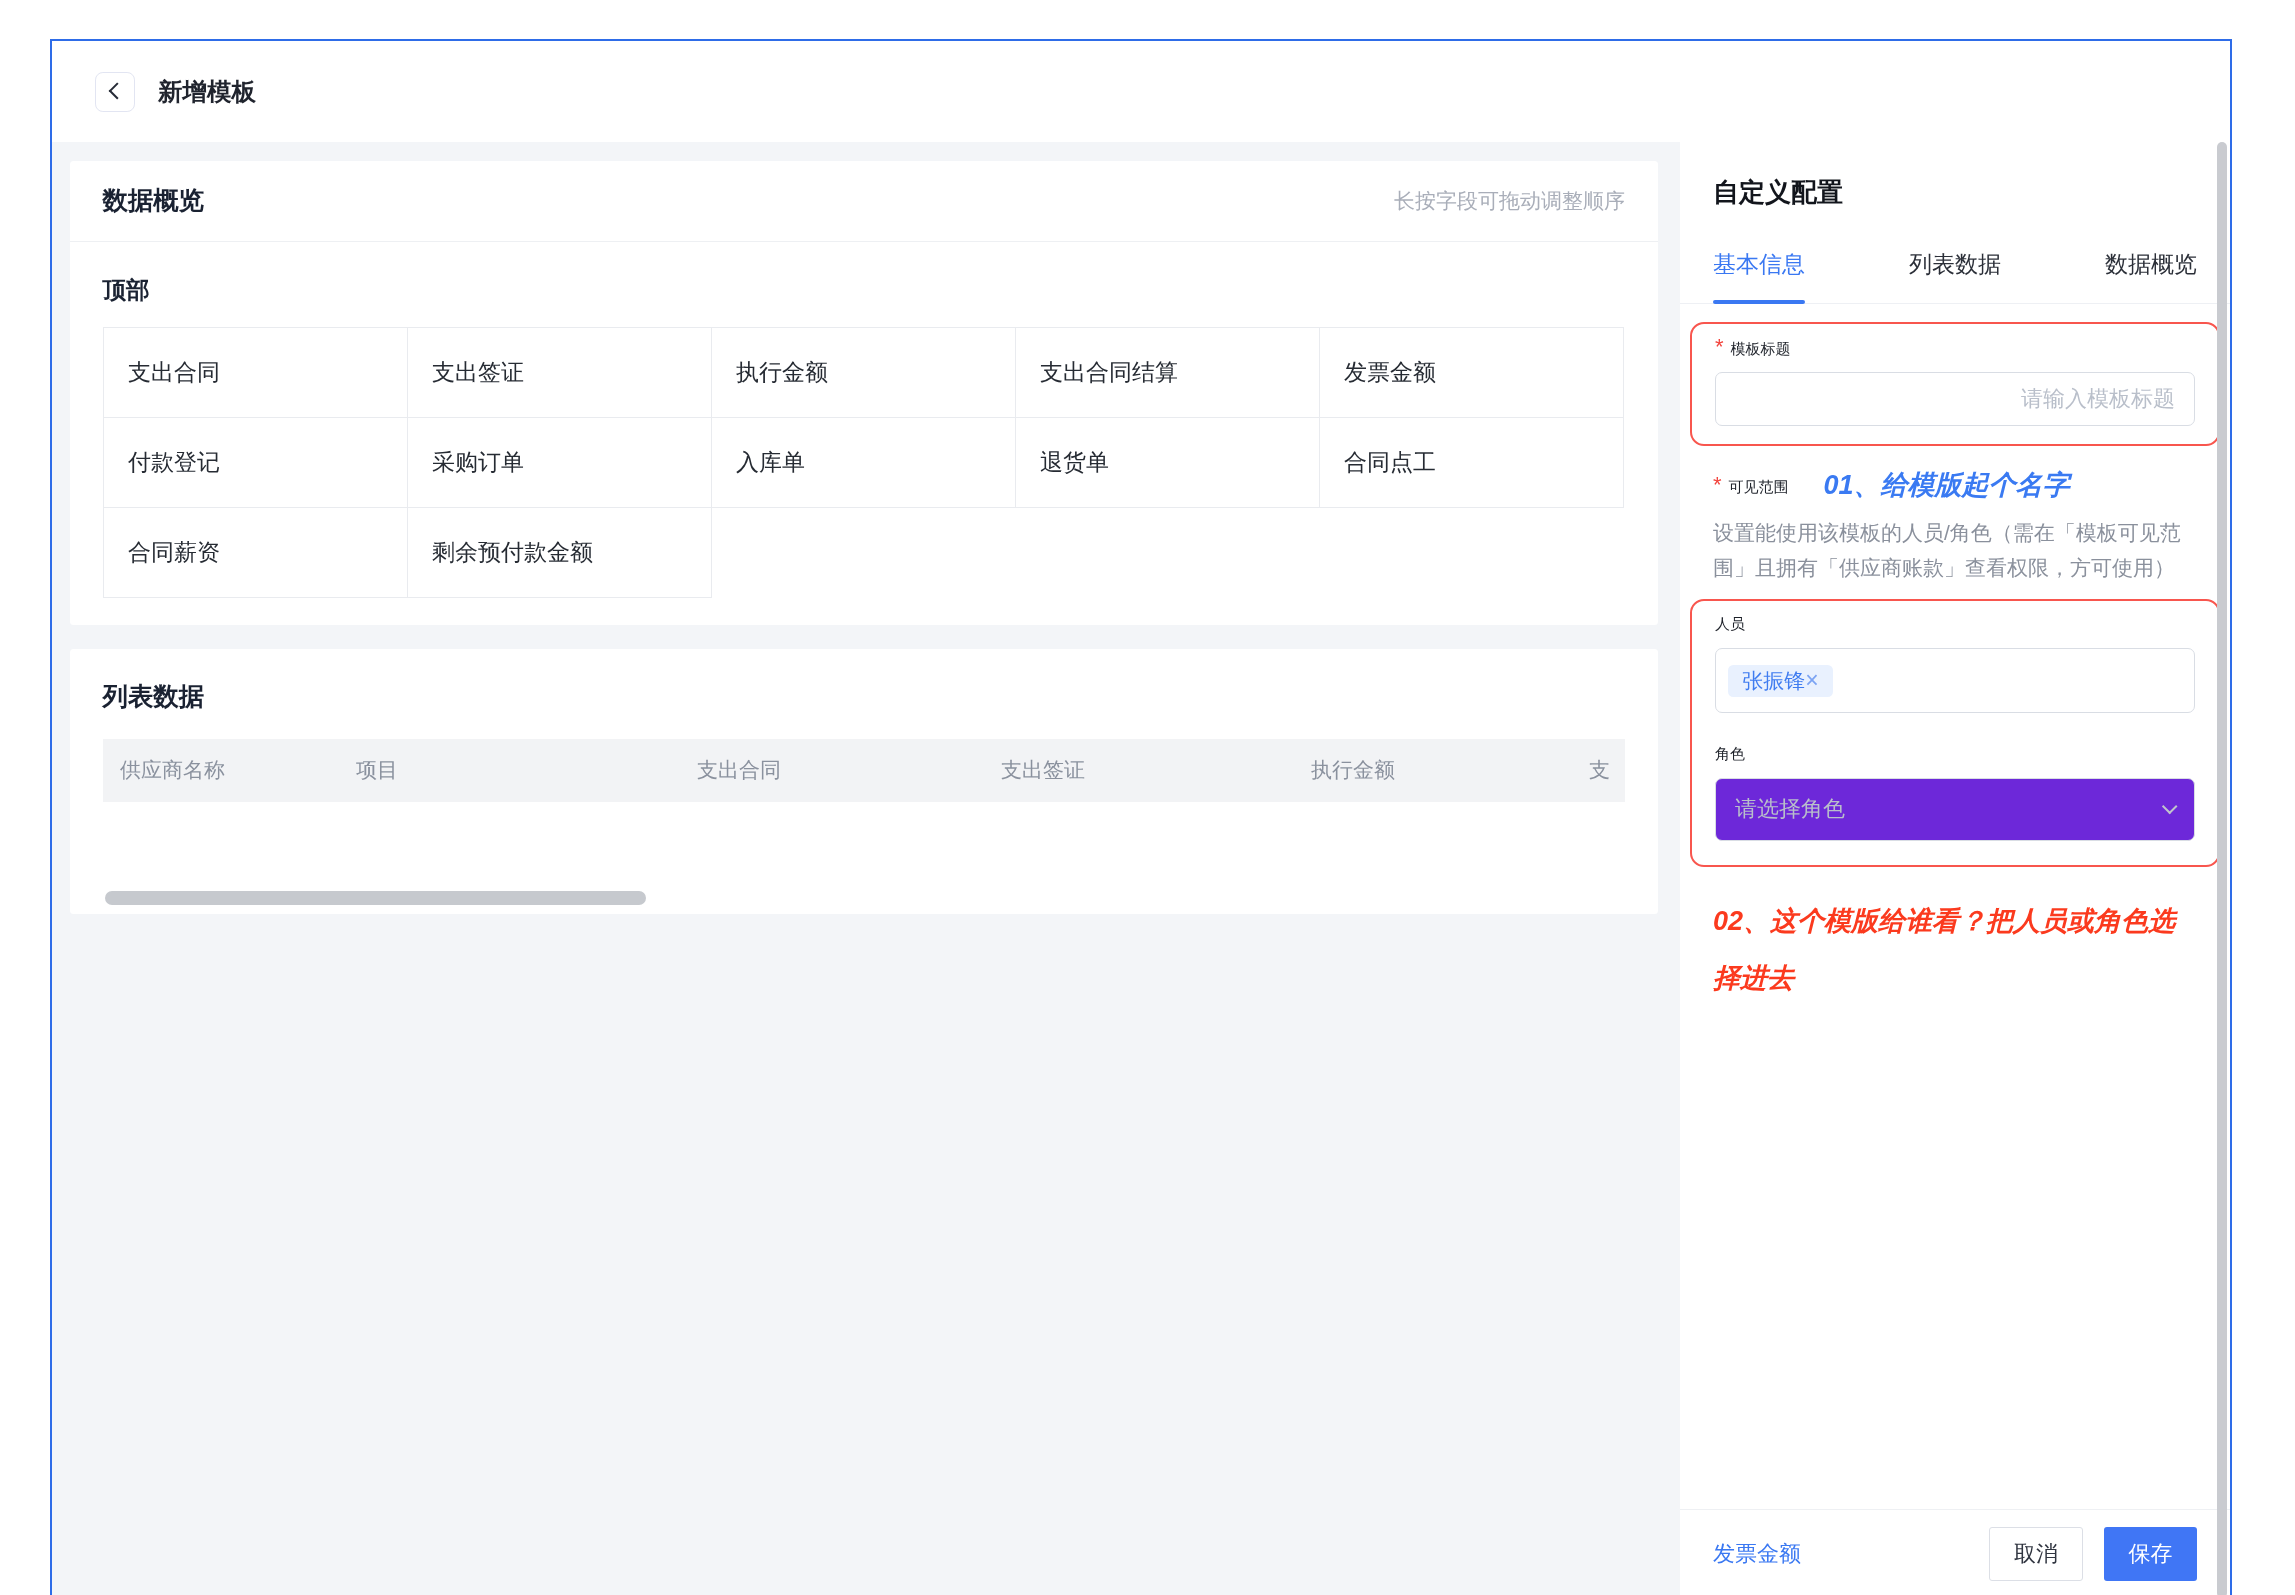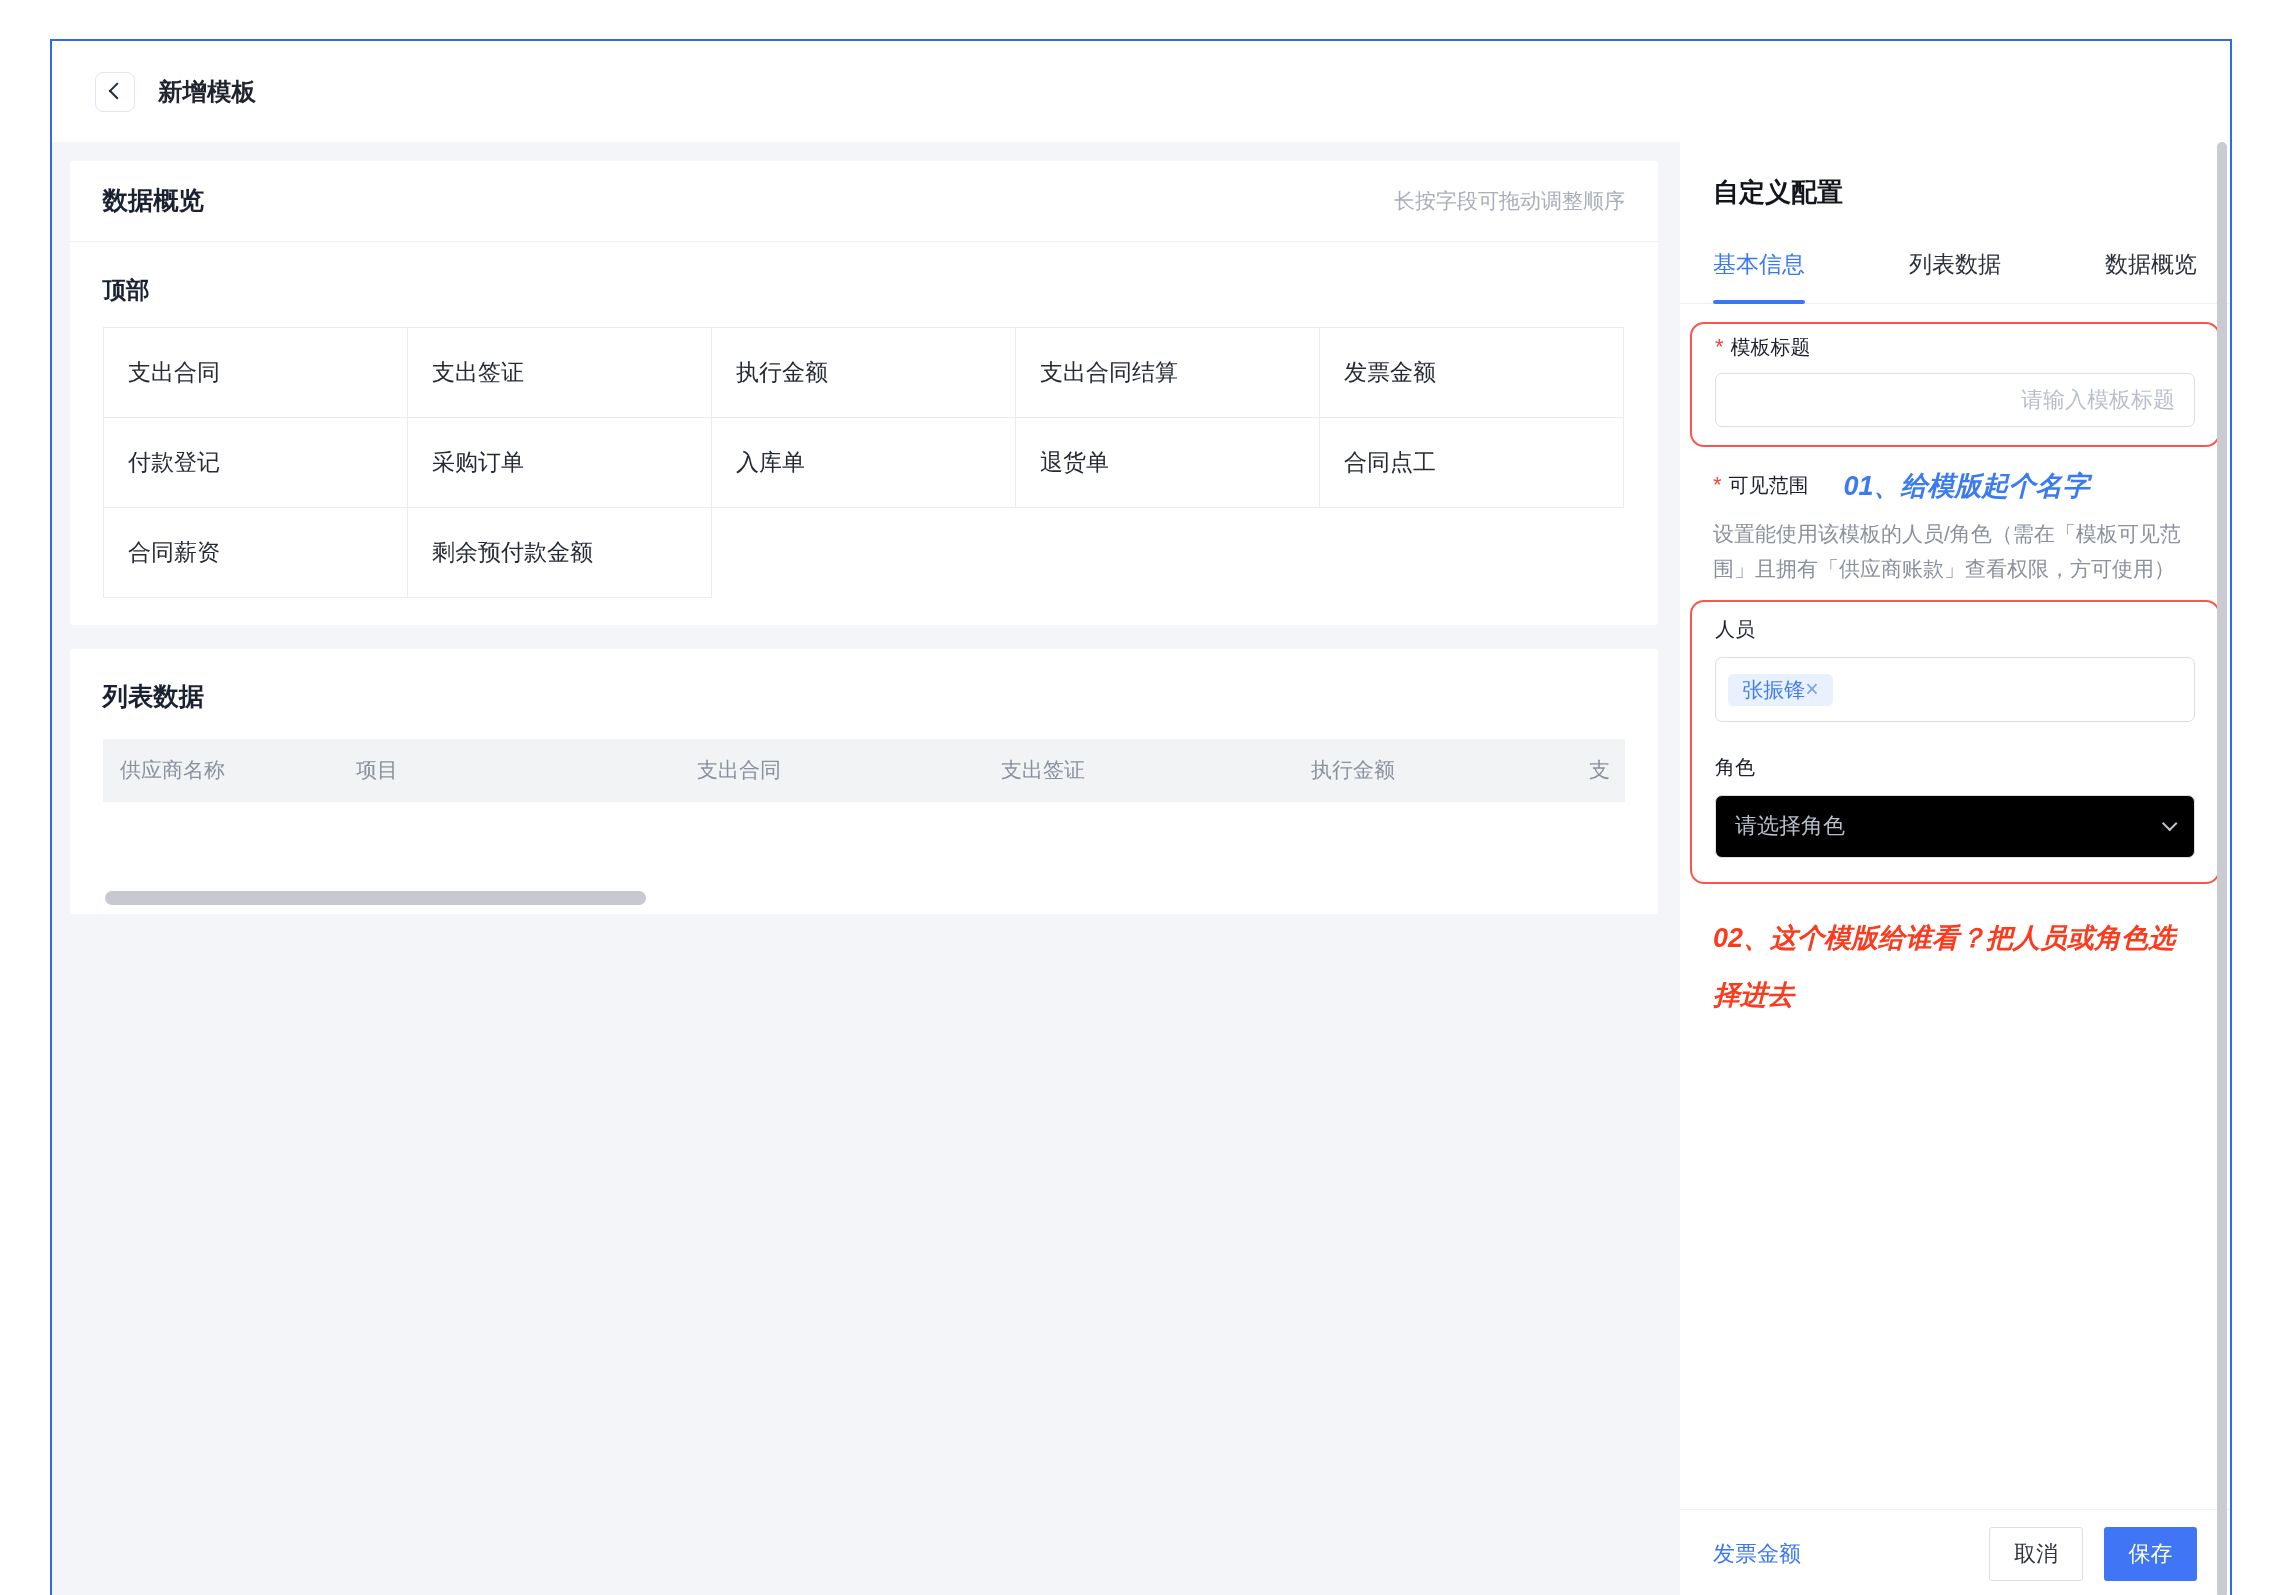--- a/index.html
+++ b/index.html
@@ -54,41 +54,41 @@
           border-bottom:0.9px solid #eef0f4; }
   .tab { position:relative; padding-bottom:23px; font-size:23px; color:#2b2f38; cursor:pointer; }
   .tab.active { color:#3a78f2; }
   .tab.active::after { content:""; position:absolute; left:0; right:0; bottom:-0.9px; height:4.4px;
                        background:#3a78f2; border-radius:2.6px; }
 
   .red-rect { border:2.6px solid #f8564e; border-radius:14px; margin-left:-23px; margin-right:-23px;
               padding:10.5px 23px 17.5px; }
   .rect1 { margin-top:17.5px; }
   .rect2 { margin-top:14px; padding-top:14px; padding-bottom:24.5px; }
-  .field-label { font-size:20px; color:#1d2129; }
+  .field-label { font-size:15px; color:#1d2129; }
   .req { color:#f2443d; margin-right:7px; font-size:22px; }
   .text-input { margin-top:12.3px; width:100%; height:54px; border:1.8px solid #d9dde4; border-radius:7px;
                 padding:0 19px; font-size:22px; color:#303540; outline:none; background:#fff;
                 font-family:"Liberation Sans","DejaVu Sans",sans-serif;text-align:right; }
   .text-input::placeholder { color:#b9bfca; }
 
   .vr-row { margin-top:21px; display:flex; align-items:center; }
   .note-blue { margin-left:35px; font-size:27px; font-weight:700; font-style:italic; color:#3a7af2; white-space:nowrap; }
   .vr-desc { margin-top:12.3px; font-size:21px; line-height:35px; color:#8a909c; }
 
   .person-box { margin-top:14px; height:65px; border:1.8px solid #d9dde4; border-radius:7px;
                 display:flex; align-items:center; padding:0 12.3px; background:#fff; }
   .tag { height:32px; background:#e9f1fe; border-radius:5.3px; padding:0 14px; display:flex;
          align-items:center; gap:0; cursor:default; }
   .tag-text { font-size:21px; color:#3f7cf0; }
   .tag-close { font-size:23px; color:#7ba3f3; cursor:pointer; line-height:1; }
   .role-label { margin-top:31.5px; }
   .role-box { margin-top:14px; height:63px; border:1.8px solid #d9dde4; border-radius:7px;
               display:flex; align-items:center; justify-content:space-between; padding:4px 19px;
-              background:#000000; cursor:pointer; }
+              background:#6d28d9; cursor:pointer; }
   .role-placeholder { font-size:22px; color:#b9bfca; }
   .chev-down { width:11.4px; height:11.4px; border-right:2.2px solid #c0c4cc; border-bottom:2.2px solid #c0c4cc;
                transform:rotate(45deg); margin-top:-5.3px; }
 
   .note-red { margin-top:26px; font-size:27px; font-weight:700; font-style:italic; color:#fb3a1e; line-height:57px; }
 
   .sb-spacer { flex:1; }
   .sb-footer { margin:0 -33px; padding:0 33px; height:89px; border-top:0.9px solid #eef0f3;
                display:flex; align-items:center; flex:0 0 auto; }
   .reset-link { font-size:22px; color:#3a78f2; cursor:pointer; }

